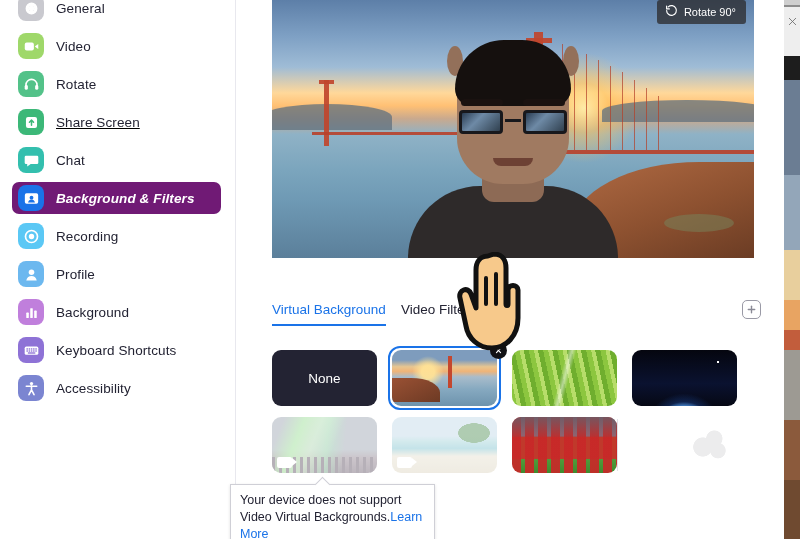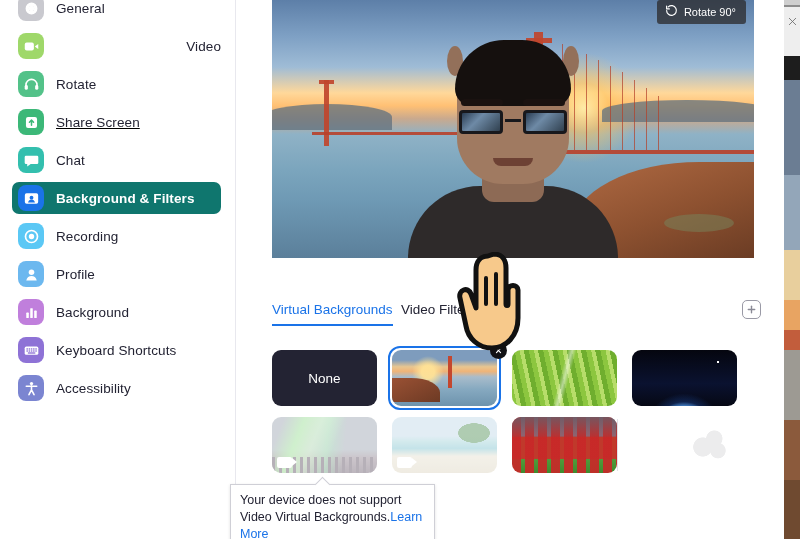--- a/index.html
+++ b/index.html
@@ -24,21 +24,21 @@
   }
   .nav-item {
     position: relative;
     display: flex; align-items: center;
     height: 32px;
     margin: 0 14px 0 12px;
     padding-left: 6px;
     border-radius: 7px;
     cursor: pointer;
   }
-  .nav-item.active { background: #0f766e; }
+  .nav-item.active { background: #701a75; font-style: italic; }
   .nav-icon {
     width: 26px; height: 26px; border-radius: 8px;
     flex: 0 0 26px;
     display: flex; align-items: center; justify-content: center;
     margin-right: 12px;
   }
   .nav-icon svg { display: block; }
   .nav-label {
     font-size: 13.5px; color: #232333; letter-spacing: .1px;
     white-space: nowrap;
@@ -300,21 +300,21 @@
       <div class="nav-item" style="margin-top: -8px;">
         <div class="nav-icon" style="background: rgb(201, 201, 207);">
           <svg width="19" height="19" viewBox="0 0 24 24">
             <circle cx="12" cy="12" r="3.4" fill="#fff"></circle>
             <path d="M12 2.6l1.5 2.2 2.6-.5.5 2.6 2.2 1.5-1.4 2.3 1.4 2.3-2.2 1.5-.5 2.6-2.6-.5L12 21.4l-1.5-2.2-2.6.5-.5-2.6-2.2-1.5 1.4-2.3-1.4-2.3 2.2-1.5.5-2.6 2.6.5z" fill="#fff" opacity=".0"></path>
             <path d="M12 4.5a7.5 7.5 0 1 0 0 15 7.5 7.5 0 0 0 0-15zm0 4.2a3.3 3.3 0 1 1 0 6.6 3.3 3.3 0 0 1 0-6.6z" fill="#fff"></path>
           </svg>
         </div>
         <div class="nav-label">General</div>
       </div>
-      <div class="nav-item" style="margin-top: 6px; justify-content: space-between;">
+      <div class="nav-item" style="margin-top: 6px;">
         <div class="nav-icon" style="background: rgb(159, 216, 106);">
           <svg width="19" height="19" viewBox="0 0 24 24">
             <rect x="3.5" y="7" width="11.5" height="10" rx="2.4" fill="#fff"></rect>
             <path d="M16.5 11.6l4-2.8v6.4l-4-2.8z" fill="#fff"></path>
           </svg>
         </div>
         <div class="nav-label">Video</div>
       </div>
       <div class="nav-item" style="margin-top: 6px;">
         <div class="nav-icon" style="background: rgb(83, 194, 137);">
@@ -471,21 +471,21 @@
           <svg width="13" height="13" viewBox="0 0 24 24" fill="none" stroke="#ffffff" stroke-width="2.2" stroke-linecap="round" stroke-linejoin="round">
             <path d="M3 12a9 9 0 1 0 3-6.7"></path>
             <polyline points="3 4 3 9 8 9"></polyline>
           </svg>
         </span>
         <span>Rotate 90°</span>
       </div>
     </div>
 
     <div id="tabs-row">
-      <div class="tab active" id="tab-virtual">Virtual Backgrounds</div>
+      <div class="tab active" id="tab-virtual">Virtual Background</div>
       <div class="tab inactive" id="tab-filters">Video Filters</div>
       <div id="add-bg-btn">
         <span>
           <svg width="11" height="11" viewBox="0 0 24 24" stroke="#8a8a96" stroke-width="3" stroke-linecap="round">
             <line x1="12" y1="5" x2="12" y2="19"></line>
               <line x1="5" y1="12" x2="19" y2="12"></line>
           </svg>
         </span>
       </div>
     </div>

